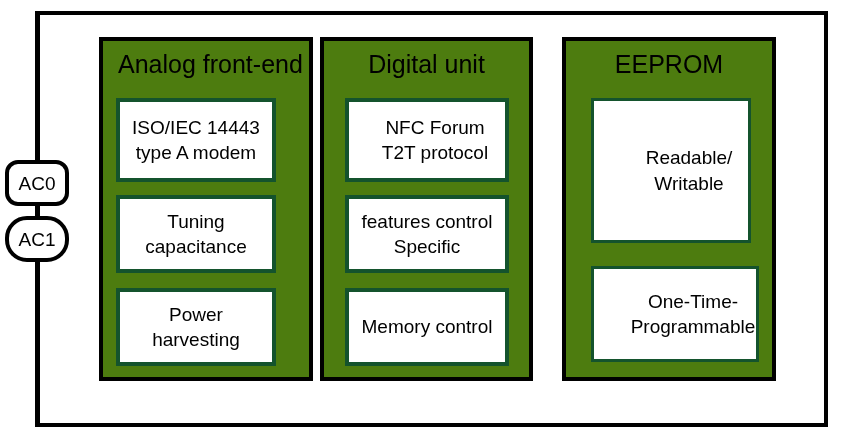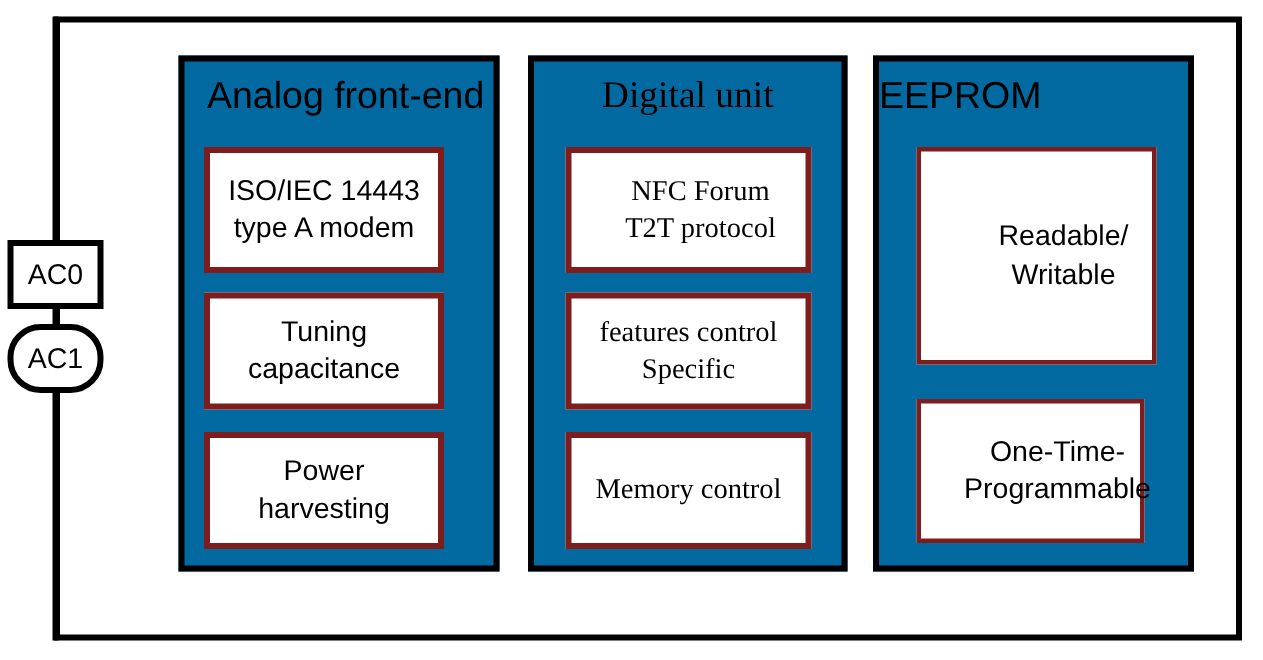--- a/index.html
+++ b/index.html
@@ -42,51 +42,50 @@
     position: absolute;
     box-sizing: border-box;
     border: 4px solid #000000;
     background: #ffffff;
     display: flex;
     align-items: center;
     justify-content: center;
     font-size: 19px;
     line-height: 1;
   }
-  .pin-ac0 { left: 5px; top: 160px; width: 64px; height: 46px; }
+  .pin-ac0 { left: 5px; top: 160px; width: 64px; height: 46px; border-radius: 13px; }
   .pin-ac1 { left: 5px; top: 216px; width: 64px; height: 46px; border-radius: 22px; }
 
   
   .unit {
     position: absolute;
     box-sizing: border-box;
     border: 4px solid #000000;
-    background: #0369a1;
-    margin-left: 20px;
+    background: #4d7c0f;
   }
   .unit-analog  { left: 99px;  top: 37px; width: 214px; height: 344px; }
-  .unit-digital { left: 332px; top: 37px; width: 213px; height: 344px; font-family: Liberation Serif, serif; }
+  .unit-digital { left: 320px; top: 37px; width: 213px; height: 344px; }
   .unit-eeprom  { left: 562px; top: 37px; width: 214px; height: 344px; }
 
   .unit-title {
     position: absolute;
     top: 9px;
     font-size: 25px;
     line-height: 1.15;
     white-space: nowrap;
   }
   .unit-analog  .unit-title { left: 15px; }
   .unit-digital .unit-title { left: 0; right: 0; text-align: center; }
-  .unit-eeprom  .unit-title { left: 0; right: 0; text-align: left; }
+  .unit-eeprom  .unit-title { left: 0; right: 0; text-align: center; }
 
   
   .block {
     position: absolute;
     box-sizing: border-box;
-    border: 4px solid #7f1d1d;
+    border: 4px solid #14532d;
     background: #ffffff;
     display: flex;
     align-items: center;
     justify-content: center;
     text-align: center;
     font-size: 19px;
     line-height: 1.32;
   }
   .block.thin { border-width: 3px; padding-left: 36px; }
 
@@ -95,21 +94,21 @@
   .blk-tuning     { left: 13px; top: 154px; width: 160px; height: 78px; }
   .blk-power      { left: 13px; top: 247px; width: 160px; height: 78px; }
 
   
   .blk-nfc        { left: 21px; top: 57px;  width: 164px; height: 84px; padding-left: 16px; }
   .blk-features   { left: 21px; top: 154px; width: 164px; height: 78px; }
   .blk-memory     { left: 21px; top: 247px; width: 164px; height: 78px; text-align: right; }
 
   
   .blk-rw         { left: 25px; top: 57px;  width: 160px; height: 145px; }
-  .blk-otp        { left: 25px; top: 225px; width: 152px; height: 96px; justify-content: center; }
+  .blk-otp        { left: 25px; top: 225px; width: 168px; height: 96px; justify-content: center; }
 
   .block .line { display: block; }
 </style>
 </head>
 <body>
 
 <div id="canvas">
 
   <div class="pin-rail"></div>
 

